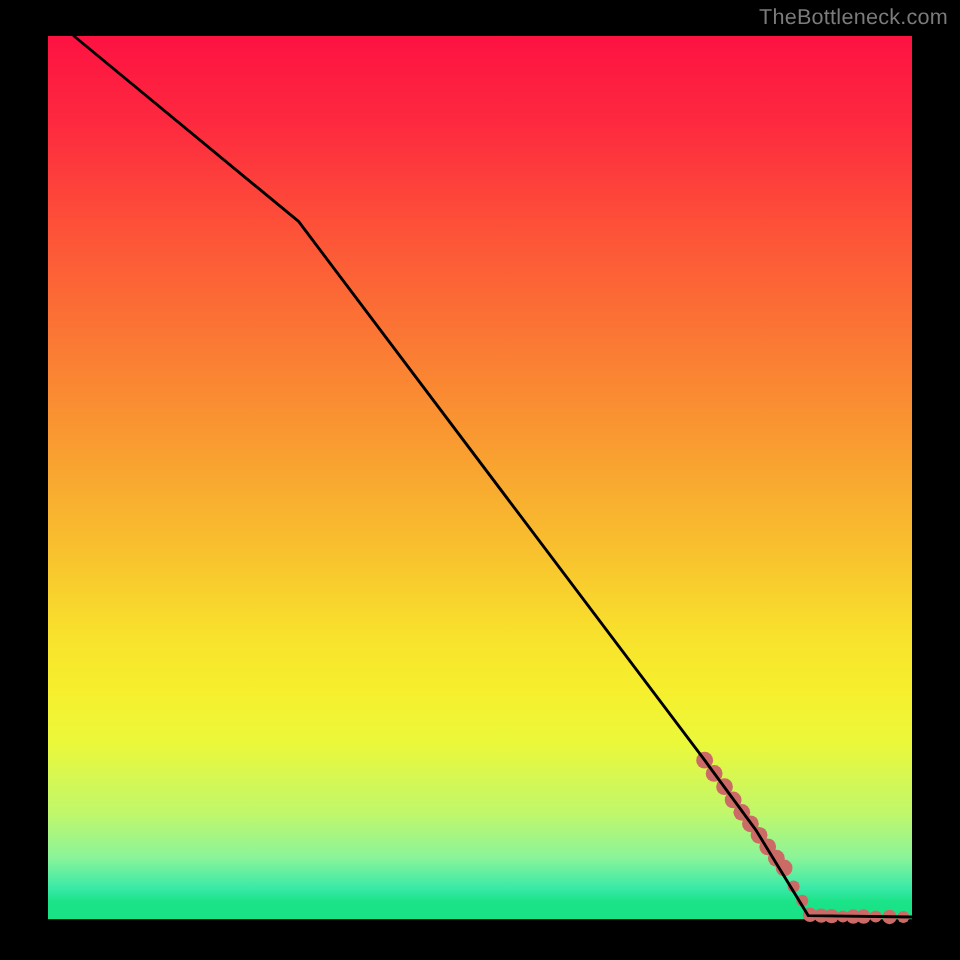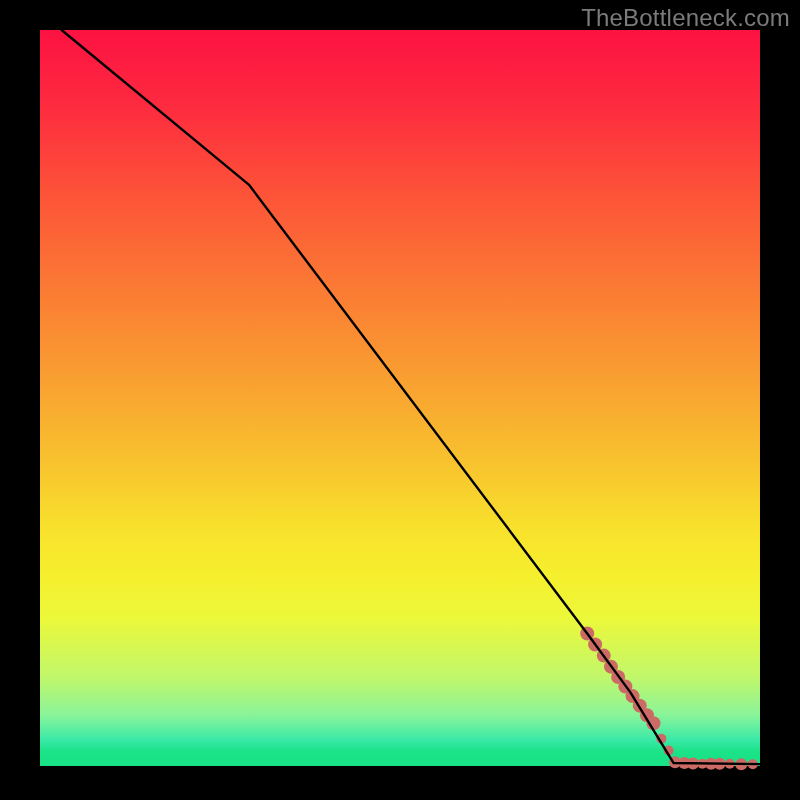--- a/index.html
+++ b/index.html
@@ -15,21 +15,21 @@
     position: relative;
     width: 800px;
     height: 800px;
     background: #000;
   }
   .watermark {
     position: absolute;
     top: 4px;
     right: 10px;
     color: #7b7b7b;
-    font-size: 24px;
+    font-size: 18px;
     font-weight: 400;
     letter-spacing: 0.2px;
     user-select: none;
   }
   .plot {
     position: absolute;
     left: 40px;
     top: 30px;
     width: 720px;
     height: 736px;

